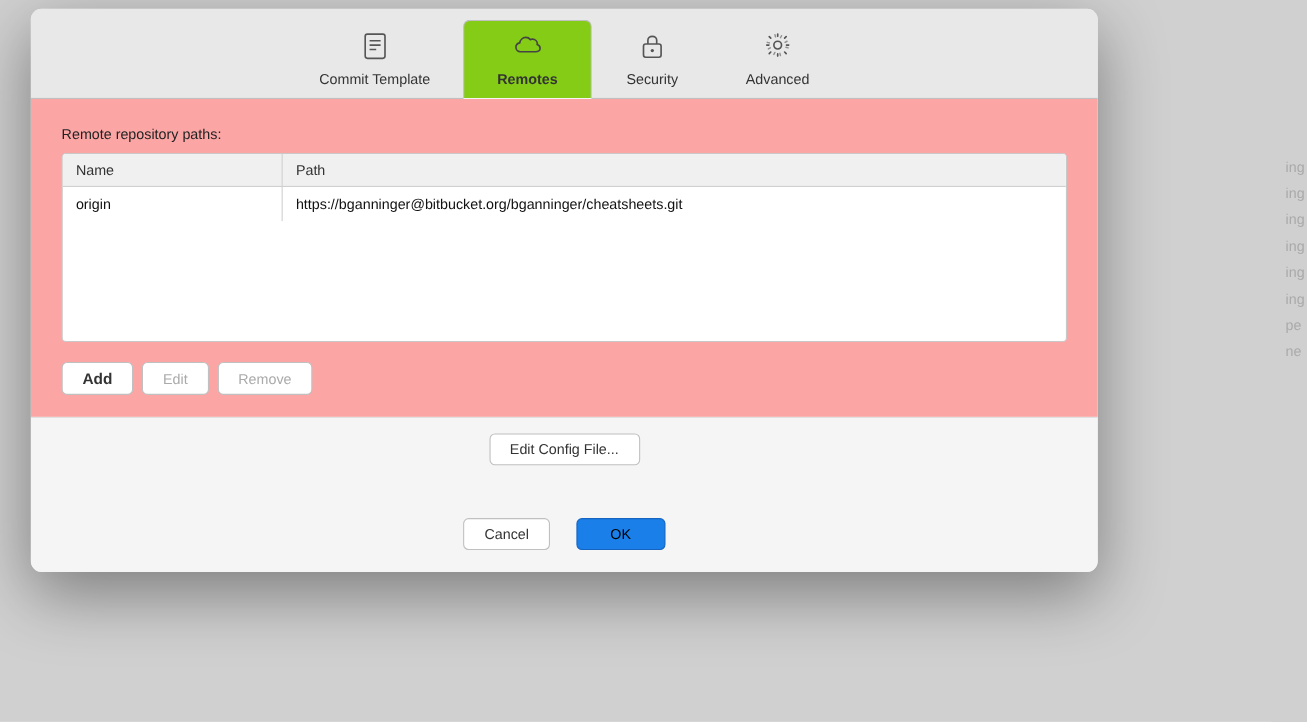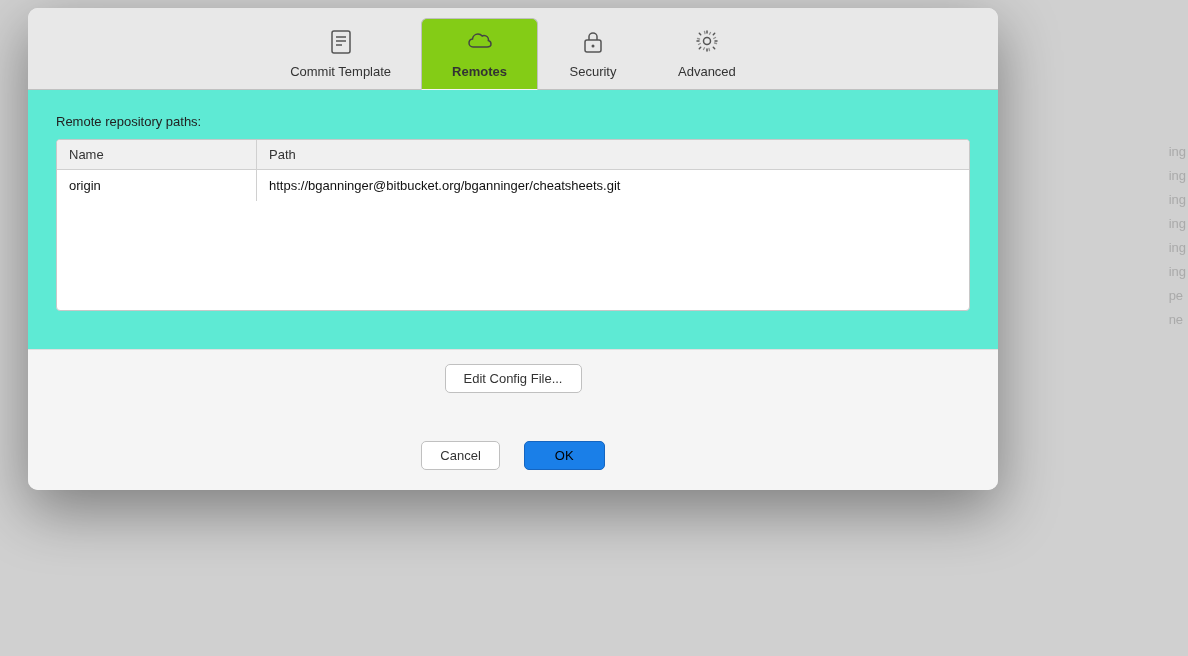--- a/index.html
+++ b/index.html
@@ -75,21 +75,21 @@
       color: #333;
       font-weight: 400;
     }
 
     .tab-item.active .tab-label {
       font-weight: 600;
     }
 
     
     .content-area {
-      background: #5eead4;
+      background: #fca5a5;
       padding: 24px 28px 20px;
     }
 
     .section-label {
       font-size: 13px;
       color: #222;
       font-weight: 500;
       margin-bottom: 10px;
     }
 
@@ -286,20 +286,25 @@
         <div class="table-header-cell col-path">Path</div>
       </div>
       <div class="table-body">
         <div class="table-row">
           <div class="table-cell col-name">origin</div>
           <div class="table-cell col-path">https://bganninger@bitbucket.org/bganninger/cheatsheets.git</div>
         </div>
       </div>
     </div>
 
+    <div class="action-buttons">
+      <button class="btn btn-bold">Add</button>
+      <button class="btn btn-disabled">Edit</button>
+      <button class="btn btn-disabled">Remove</button>
+    </div>
 
   </div>
 
   <div class="dialog-footer">
     <button class="btn">Edit Config File...</button>
     <div class="footer-right">
       <button class="btn">Cancel</button>
       <button class="btn btn-primary" style="padding: 6px 30px;">OK</button>
     </div>
   </div>

